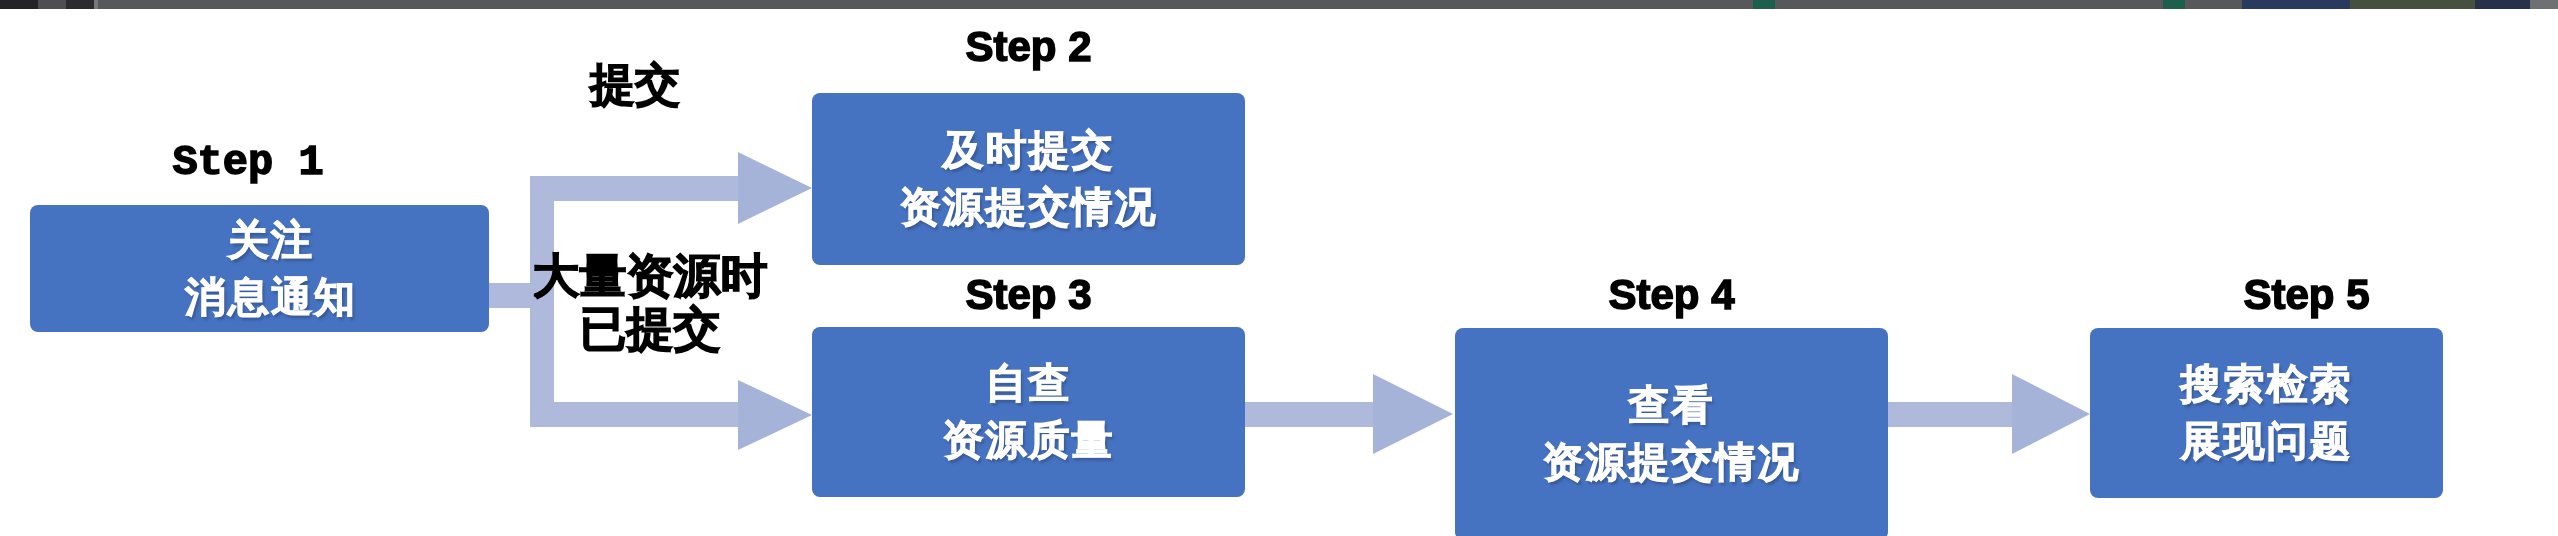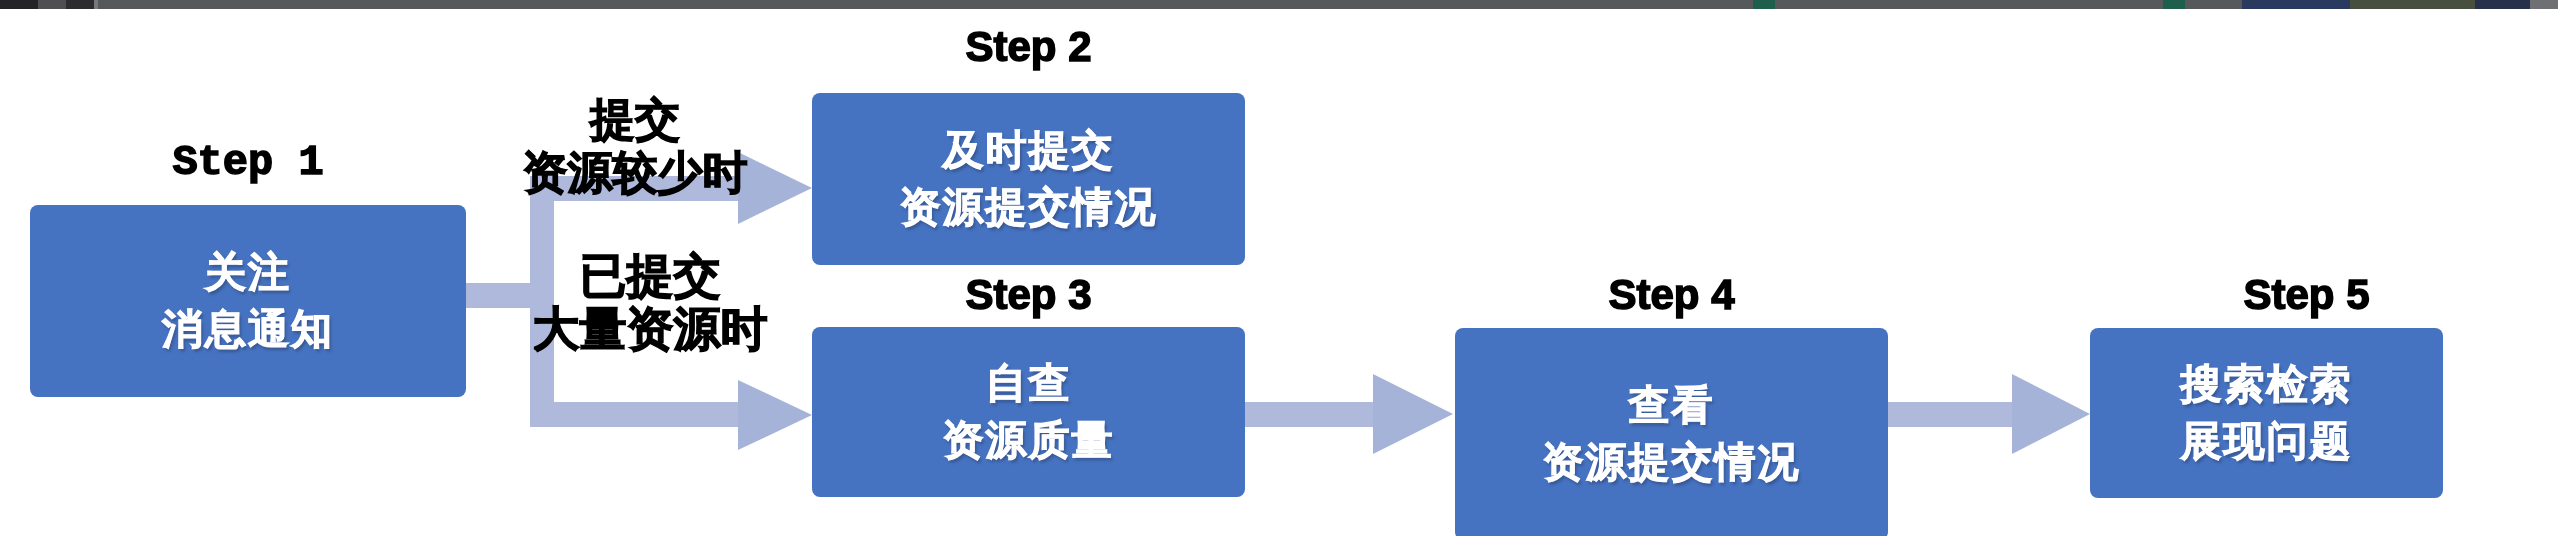--- a/index.html
+++ b/index.html
@@ -89,21 +89,21 @@
 
     <div class="conn" style="left:1888px;top:393px;width:124px;height:25px;"></div>
     <div class="arrow-head" style="left:2012px;top:365px;border-top-width:40px;border-bottom-width:40px;border-left-width:78px;"></div>
 
     <div class="step-title" style="left:30px;top:127px;width:436px;font-family:Liberation Mono, monospace;">Step 1</div>
     <div class="step-title" style="left:812px;top:11px;width:433px;">Step 2</div>
     <div class="step-title" style="left:812px;top:259px;width:433px;">Step 3</div>
     <div class="step-title" style="left:1455px;top:259px;width:433px;">Step 4</div>
     <div class="step-title" style="left:2090px;top:259px;width:433px;">Step 5</div>
 
-    <div class="box" style="left:30px;top:196px;width:436px;height:192px;">
+    <div class="box" style="left:30px;top:196px;width:436px;height:127px;padding-left:23px;">
       <div class="box-line">关注</div>
       <div class="box-line">消息通知</div>
     </div>
 
     <div class="box" style="left:812px;top:84px;width:433px;height:172px;">
       <div class="box-line">及时提交</div>
       <div class="box-line">资源提交情况</div>
     </div>
 
     <div class="box" style="left:812px;top:318px;width:433px;height:170px;">
@@ -114,24 +114,23 @@
     <div class="box" style="left:1455px;top:319px;width:433px;height:212px;">
       <div class="box-line">查看</div>
       <div class="box-line">资源提交情况</div>
     </div>
 
     <div class="box" style="left:2090px;top:319px;width:353px;height:170px;">
       <div class="box-line">搜索检索</div>
       <div class="box-line">展现问题</div>
     </div>
 
-    <div class="branch-label label-upper" style="left:425px;top:49px;width:420px;margin-top:35px;">
+    <div class="branch-label label-upper" style="left:425px;top:49px;width:420px;">
       <div>提交</div>
-      <div>资源较少时</div>
     </div>
 
     <div class="branch-label label-lower" style="left:460px;top:240px;width:380px;">
+      <div>大量资源时</div>
       <div>已提交</div>
-      <div>大量资源时</div>
     </div>
 
   </div>
 </div>
 
 </body></html>

